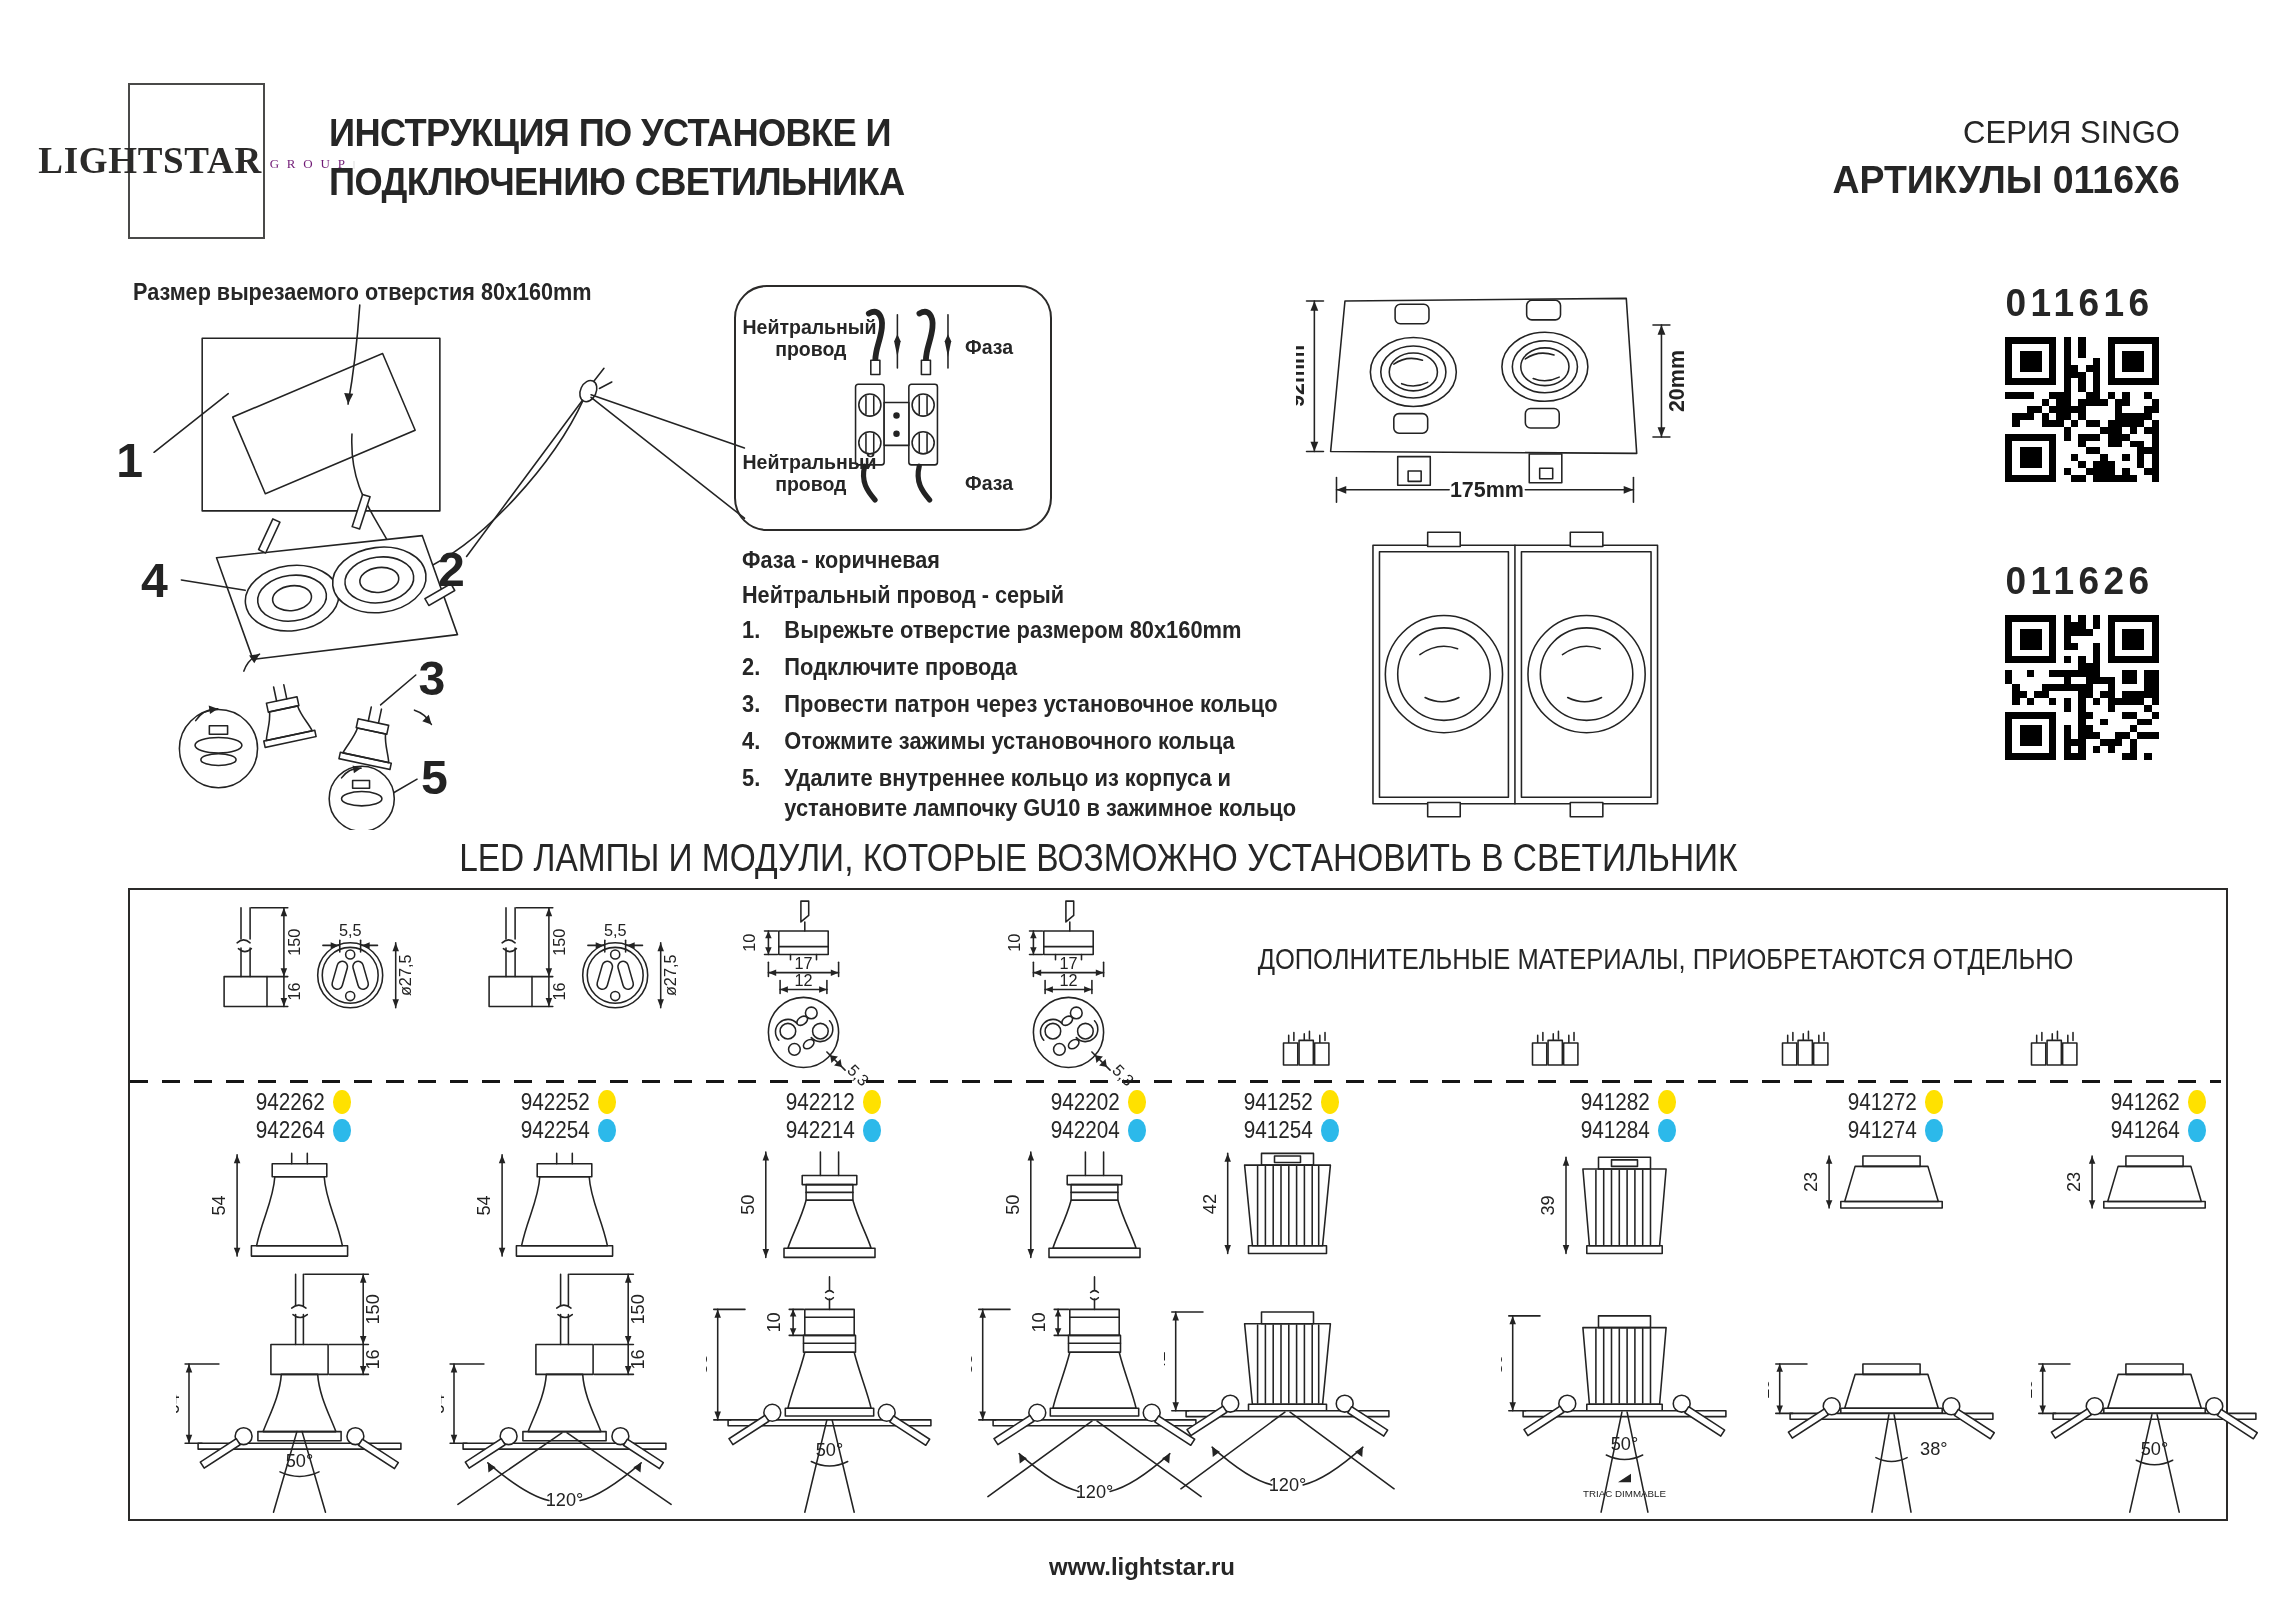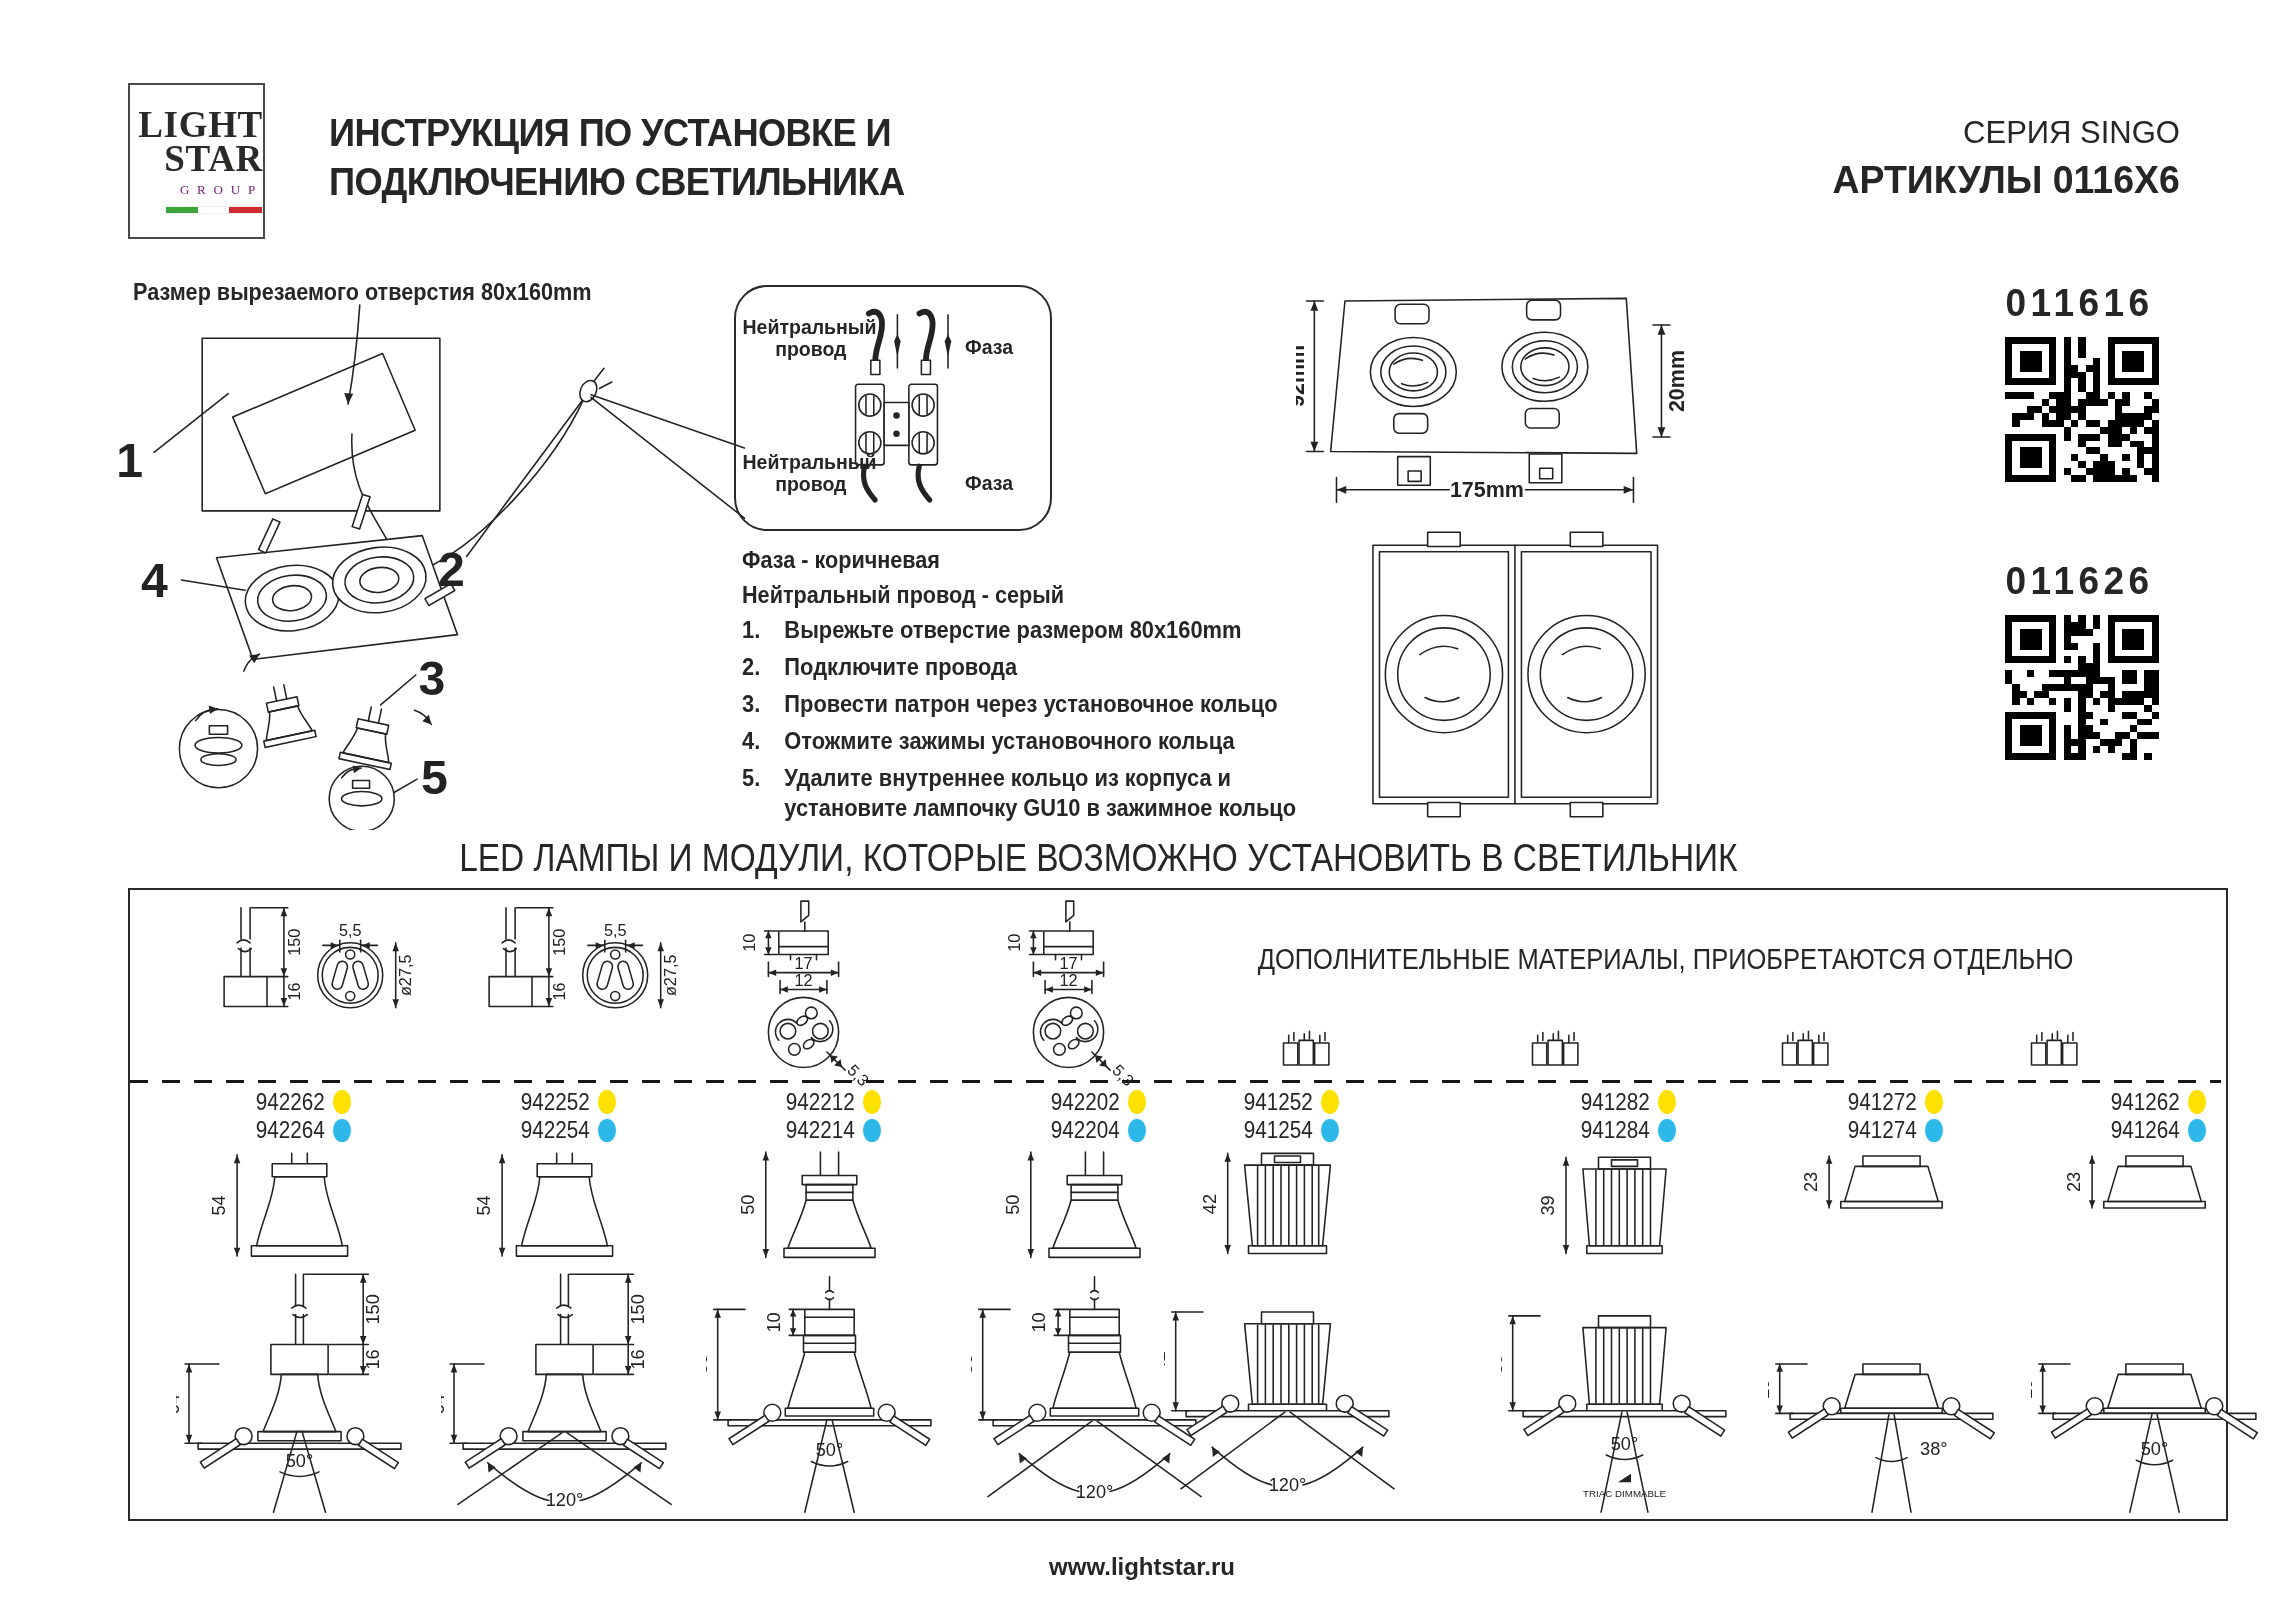--- a/index.html
+++ b/index.html
@@ -1,21 +1,21 @@
 <!DOCTYPE html>
 <html style="font-size:10.4px"><head>
 <meta charset="utf-8">
 <style>
   html,body{margin:0;padding:0;background:#888;}
   .page{position:relative;width:2284px;height:1616px;background:#fff;overflow:hidden;
         font-family:"Liberation Sans",sans-serif;color:#262626;}
   .abs{position:absolute;}
   
   .logo{left:128px;top:83px;width:133px;height:152px;border:2px solid #4a4a49;
-        display:flex;flex-direction:column;align-items:flex-end;justify-content:center;}
+        display:flex;flex-direction:row;align-items:center;justify-content:center;}
   .logo .l1,.logo .l2{font-family:"Liberation Serif",serif;font-weight:bold;font-size:37px;line-height:.92;letter-spacing:0.7px;color:#2b2a29;}
   .logo .l3{font-size:13px;letter-spacing:7.8px;margin:6.5px 0 0 7.8px;color:#701a75;font-family:Liberation Serif, serif;}
   .flag{width:96px;height:5.9px;margin-top:7.8px;background:linear-gradient(90deg,#3da639 0 33%,#fff 33% 66%,#d02b31 66% 100%);border:0.7px solid #eee;}
   .title{left:329px;top:108px;font-size:39px;font-weight:bold;line-height:1.26;letter-spacing:-0.7px;
          transform:scaleX(.93);transform-origin:0 0;white-space:nowrap;}
   .series{right:104px;top:116px;text-align:right;line-height:1.1;}
   .series .s1{font-size:31px;font-weight:normal;}
   .series .s2{font-size:39px;font-weight:bold;margin-top:9px;transform:scaleX(.96);transform-origin:100% 0;}
   
   .cutnote{left:133px;top:279px;font-size:23px;font-weight:bold;transform:scaleX(.94);transform-origin:0 0;white-space:nowrap;}

